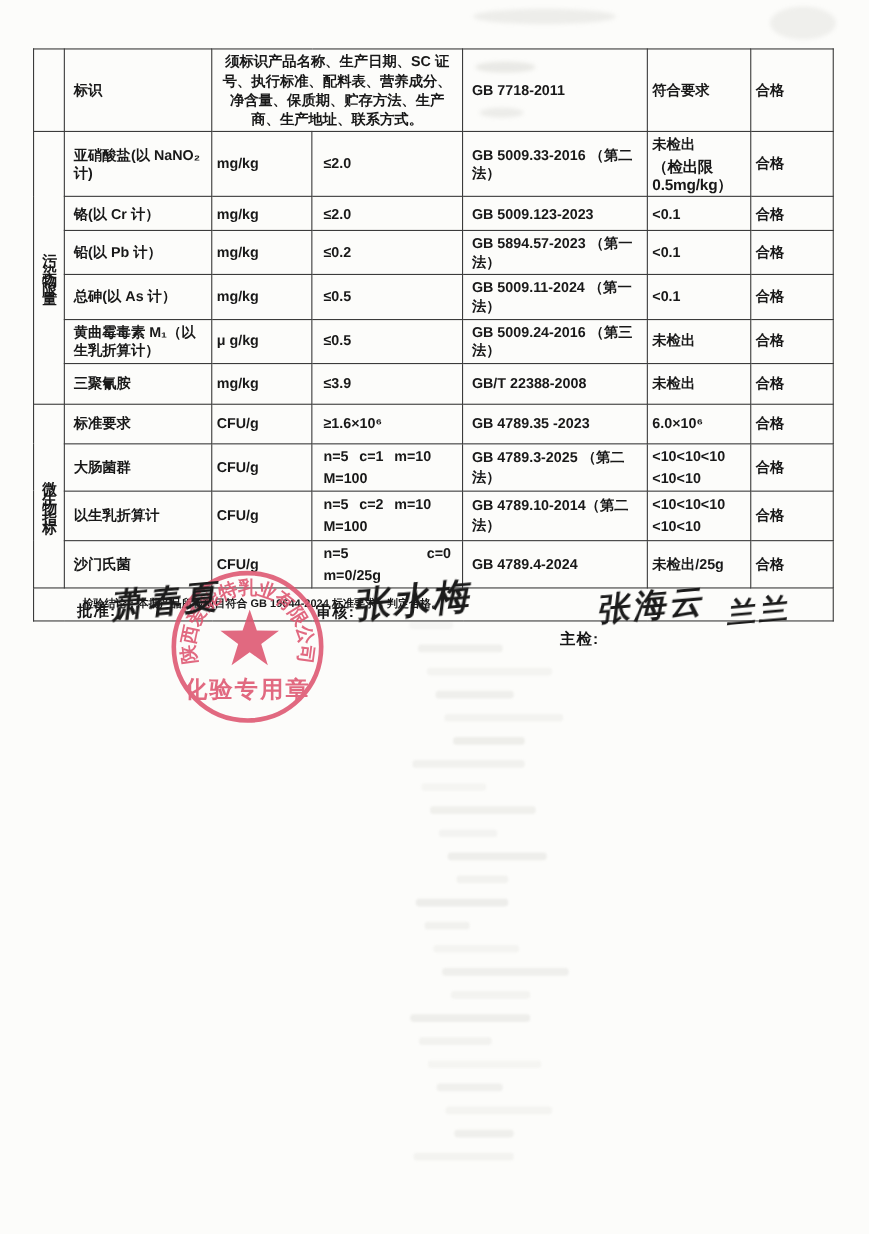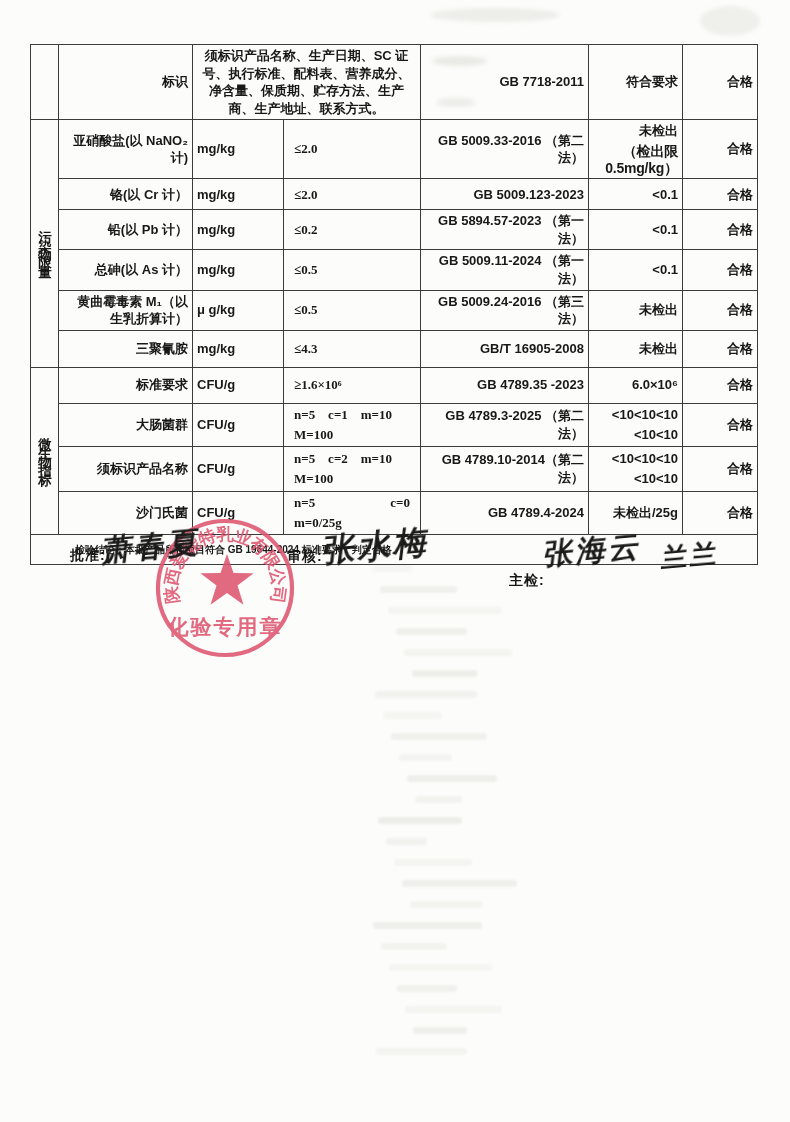--- a/index.html
+++ b/index.html
@@ -15,24 +15,24 @@
     border-collapse:collapse;table-layout:fixed;
     font-size:13px;font-weight:bold;color:#181818;
   }
   .report-table td{
     border:1.4px solid #3b3b3b;
     padding:2px 4px;
     vertical-align:middle;
     line-height:1.35;
     overflow:hidden;
   }
-  td.c{text-align:right;}
-  td.l{text-align:right;padding-left:8px;}
+  td.c{text-align:left;}
+  td.l{text-align:left;padding-left:8px;}
   td.unit{margin-left:20px;}
-  td.req{padding-left:10px;font-family:Liberation Serif, serif;}
+  td.req{padding-left:10px;}
   .long-text{line-height:1.45;padding:2px 6px;text-align:center;}
   .vcat{
     writing-mode:vertical-rl;text-orientation:upright;
     letter-spacing:9px;text-align:center;
     font-size:13.5px;font-weight:bold;
     padding:0;margin:0 auto;
   }
   td.cat{text-align:center;vertical-align:middle;padding:0;}
   .note{font-size:14px;font-weight:bold;letter-spacing:-0.2px;line-height:1.2;}
   .two-line{display:flex;flex-direction:column;justify-content:center;gap:3px;}
@@ -140,22 +140,22 @@
     <td class="unit">μ g/kg</td>
     <td class="req">≤0.5</td>
     <td class="l">GB 5009.24-2016 （第三法）</td>
     <td class="c">未检出</td>
     <td class="c">合格</td>
   </tr>
 
   <tr style="height:37px">
     <td class="l">三聚氰胺</td>
     <td class="unit">mg/kg</td>
-    <td class="req">≤4.3</td>
-    <td class="l">GB/T 16905-2008</td>
+    <td class="req">≤3.9</td>
+    <td class="l">GB/T 22388-2008</td>
     <td class="c">未检出</td>
     <td class="c">合格</td>
   </tr>
 
   <tr style="height:36px">
     <td class="cat" rowspan="4">
       <span class="vcat">微生物指标</span>
     </td>
     <td class="l">标准要求</td>
     <td class="unit">CFU/g</td>
@@ -182,21 +182,21 @@
     <td class="c">
       <div class="two-line">
         <span>&lt;10&lt;10&lt;10</span>
         <span>&lt;10&lt;10</span>
       </div>
     </td>
     <td class="c">合格</td>
   </tr>
 
   <tr style="height:45px">
-    <td class="l">须标识产品名称</td>
+    <td class="l">以生乳折算计</td>
     <td class="unit">CFU/g</td>
     <td class="req">
       <div class="two-line">
         <span class="ncm">
           <span>n=5</span>
           <span>c=2</span>
           <span>m=10</span>
         </span>
         <span>M=100</span>
       </div>

